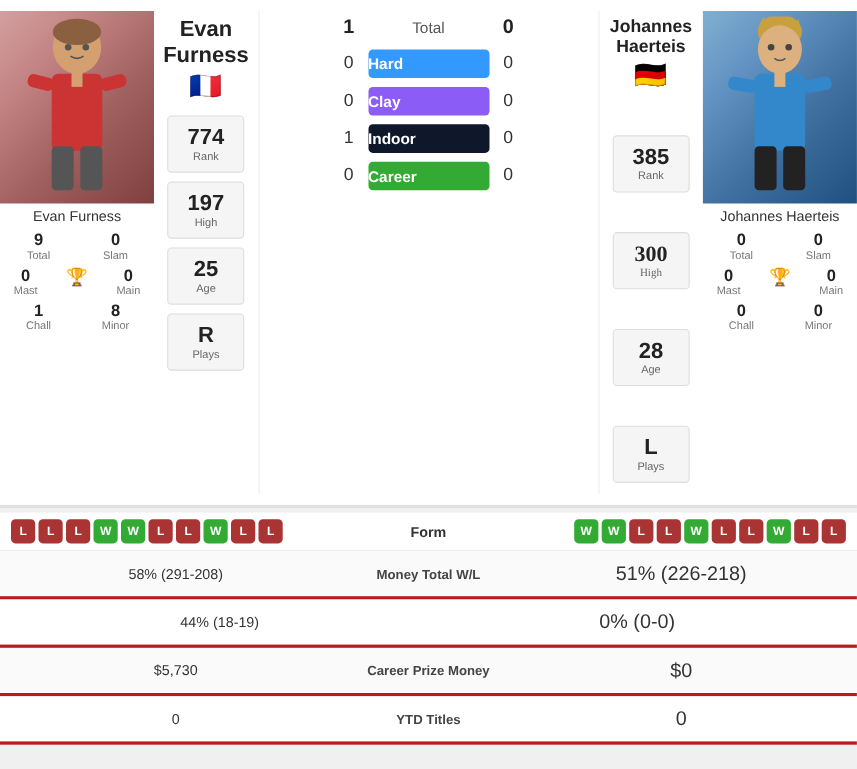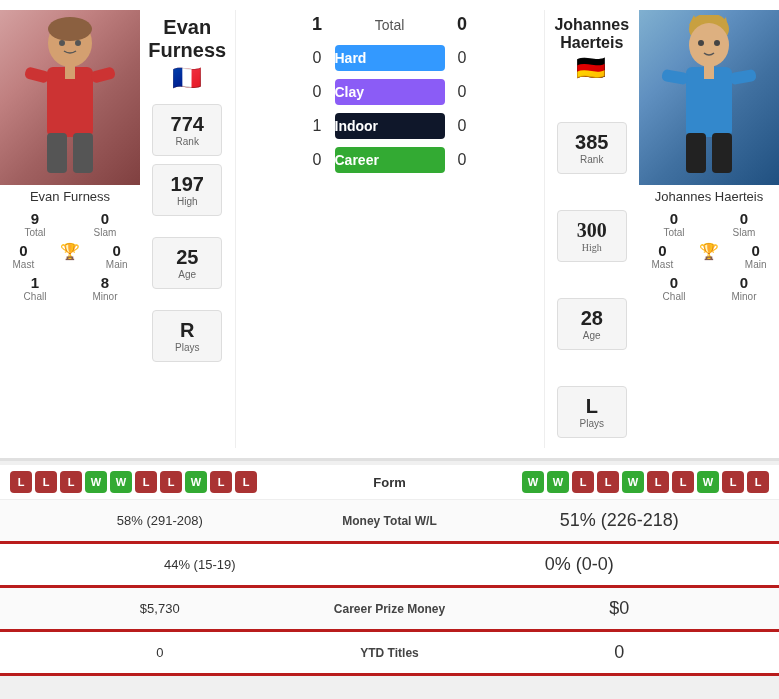--- a/index.html
+++ b/index.html
@@ -337,21 +337,21 @@
         <div class="flag-icon">🇫🇷</div>
       </div>
       <div class="rank-box" style="margin:4px 0;text-align:center;">
         <div class="rank-value">774</div>
         <div class="rank-label">Rank</div>
       </div>
       <div class="rank-box" style="margin:4px 0;">
         <div class="rank-value">197</div>
         <div class="rank-label">High</div>
       </div>
-      <div class="rank-box" style="margin:17px 0;">
+      <div class="rank-box" style="margin:4px 0;">
         <div class="rank-value">25</div>
         <div class="rank-label">Age</div>
       </div>
       <div class="rank-box" style="margin:4px 0;">
         <div class="rank-value">R</div>
         <div class="rank-label">Plays</div>
       </div>
     </div>
 
     <div class="inner-center">
@@ -503,21 +503,21 @@
         </div>
     </div>
 
     <div id="stats-rows-container">
         <div class="stats-row">
     <div class="stats-left-val">58% (291-208)</div>
     <div class="stats-center-label">Money Total W/L</div>
     <div class="stats-right-val">51% (226-218)</div>
   </div>
         <div class="stats-row">
-    <div class="stats-left-val">44% (15-19)</div>
+    <div class="stats-left-val">44% (18-19)</div>
     <div class="stats-right-val">0% (0-0)</div>
   </div>
         <div class="stats-row">
     <div class="stats-left-val">$5,730</div>
     <div class="stats-center-label">Career Prize Money</div>
     <div class="stats-right-val">$0</div>
   </div>
         <div class="stats-row">
     <div class="stats-left-val">0</div>
     <div class="stats-center-label">YTD Titles</div>

